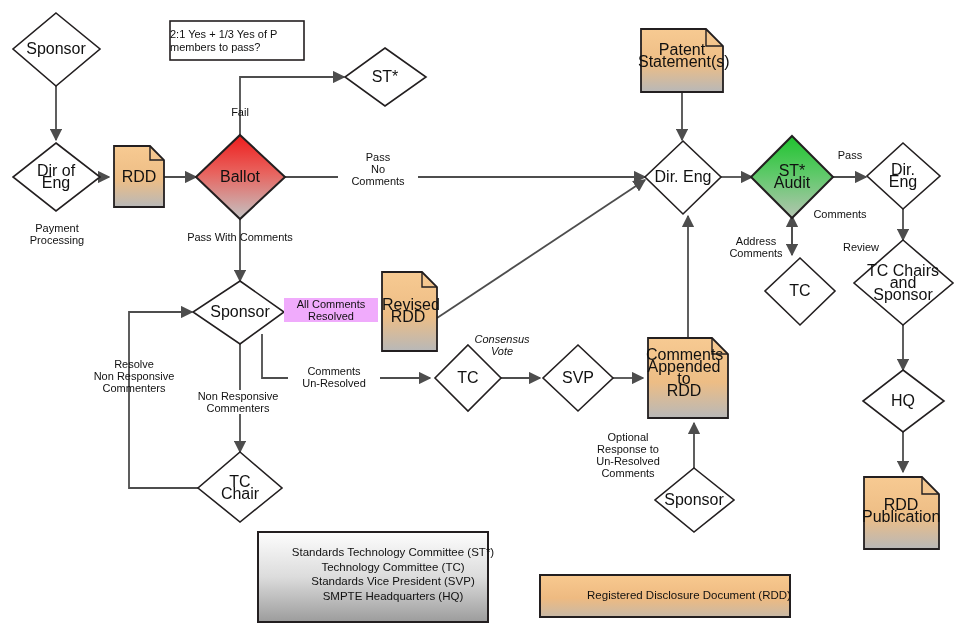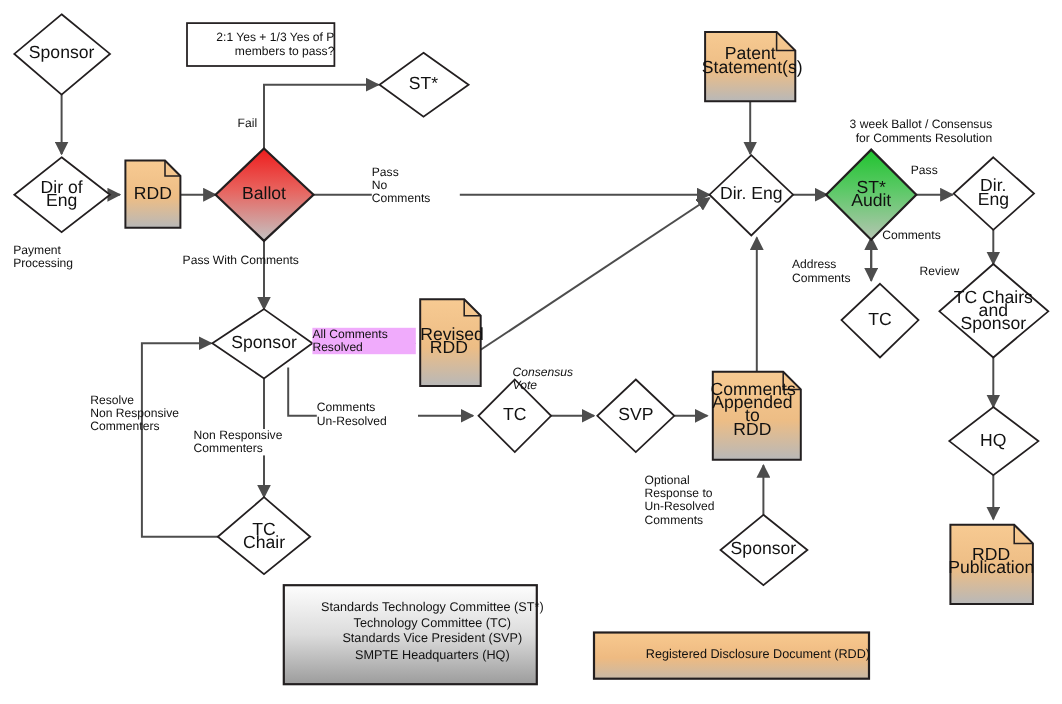--- a/index.html
+++ b/index.html
@@ -15,36 +15,37 @@
     position:absolute;
     text-align:center;
     font-size:16px;
     color:#111111;
     line-height:12px;
     pointer-events:none;
     white-space:pre-line;
   }
   .edgelabel{
     position:absolute;
+    text-align:center;
     font-size:11px;
     color:#111111;
     line-height:12px;
     white-space:pre-line;
   }
   .legendtext{
     position:absolute;
     text-align:center;
     font-size:11.5px;
     color:#111111;
     line-height:14.5px;
     white-space:pre-line;
   }
   .noteboxtext{
     position:absolute;
-    text-align:right;
+    text-align:left;
     font-size:11px;
     color:#111111;
     line-height:13px;
     white-space:pre-line;
   }
 </style>
 </head>
 <body>
 
 <div id="canvas">
@@ -247,22 +248,20 @@
 Sponsor</div>
 
   <div class="nodelabel" style="left:878px;top:395px;width:50px;">HQ</div>
 
   <div class="nodelabel" style="left:862px;top:499px;width:78px;">RDD
 Publication</div>
 
   <div class="noteboxtext" style="left:170px;top:28px;width:134px;">2:1 Yes + 1/3 Yes of P
 members to pass?</div>
 
-  <div class="noteboxtext" style="left:722px;top:107px;width:180px;">3 week Ballot / Consensus
-for Comments Resolution</div>
 
   <div class="edgelabel" style="left:216px;top:106px;width:48px;">Fail</div>
 
   <div class="edgelabel" style="left:338px;top:151px;width:80px;background:#ffffff;">Pass
 No
 Comments</div>
 
   <div class="edgelabel" style="left:166px;top:231px;width:148px;">Pass With Comments</div>
 
   <div class="edgelabel" style="left:12px;top:222px;width:90px;">Payment

